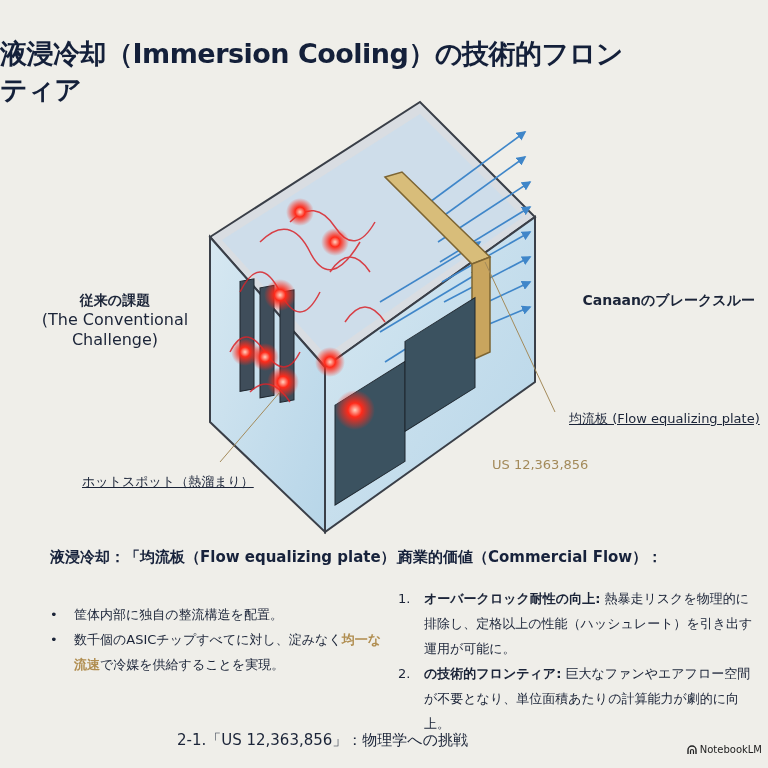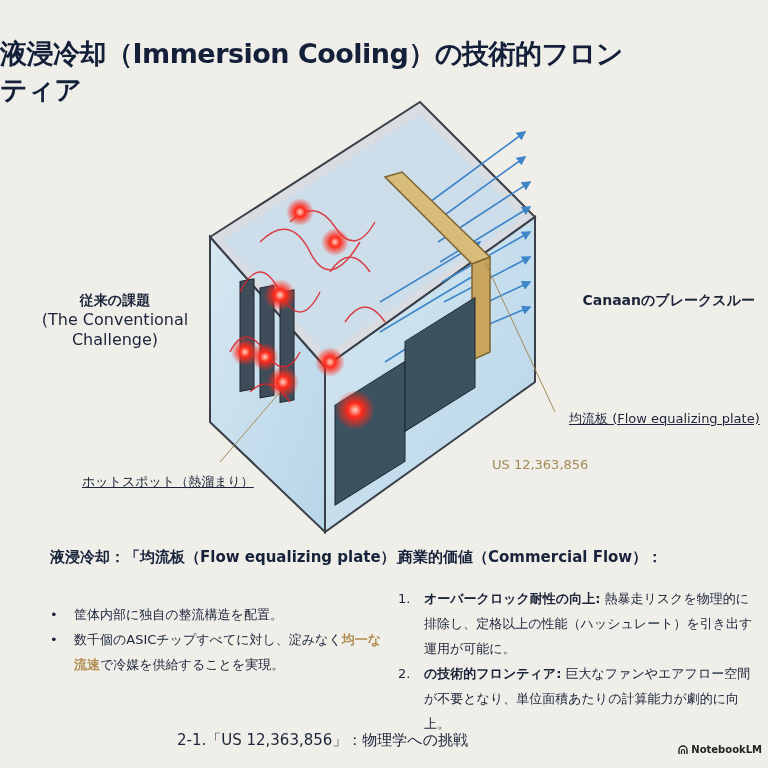--- a/index.html
+++ b/index.html
@@ -22,21 +22,21 @@
   .callout { position: absolute; font-size: 13px; color: #1b2438; white-space: nowrap; text-decoration: underline; }
   .patent { position: absolute; font-size: 13px; color: #a38a5a; }
   .sec-title { position: absolute; font-size: 15px; font-weight: bold; color: #17223b; white-space: nowrap; }
   .list { position: absolute; font-size: 13px; line-height: 25px; color: #1b2438; }
   .list li { list-style: none; position: relative; padding-left: 26px; }
   .list.bullets li::before { content: "•"; position: absolute; left: 2px; top: 0; }
   .list .num { position: absolute; left: 0; top: 0; }
   .list b { font-weight: bold; }
   .hl { color: #b08d4f; font-weight: bold; }
   .footer { position: absolute; left: 0; width: 645px; top: 731px; text-align: center; font-size: 15px; color: #1b2438; }
-  .brand { position: absolute; right: 6px; top: 744px; font-size: 10px; color: #222; display: flex; align-items: center; gap: 3px; font-weight: bold; }
+  .brand { position: absolute; right: 6px; top: 744px; font-size: 10px; color: #222; display: flex; align-items: center; gap: 3px; }
 </style>
 </head>
 <body>
 
 <div class="title">液浸冷却（Immersion Cooling）の技術的フロンティア</div>
 
 <svg class="illus" viewBox="0 0 400 450" xmlns="http://www.w3.org/2000/svg">
   <defs>
     <radialGradient id="hot" cx="50%" cy="50%" r="50%">
       <stop offset="0%" stop-color="#ffd2c0"></stop>

